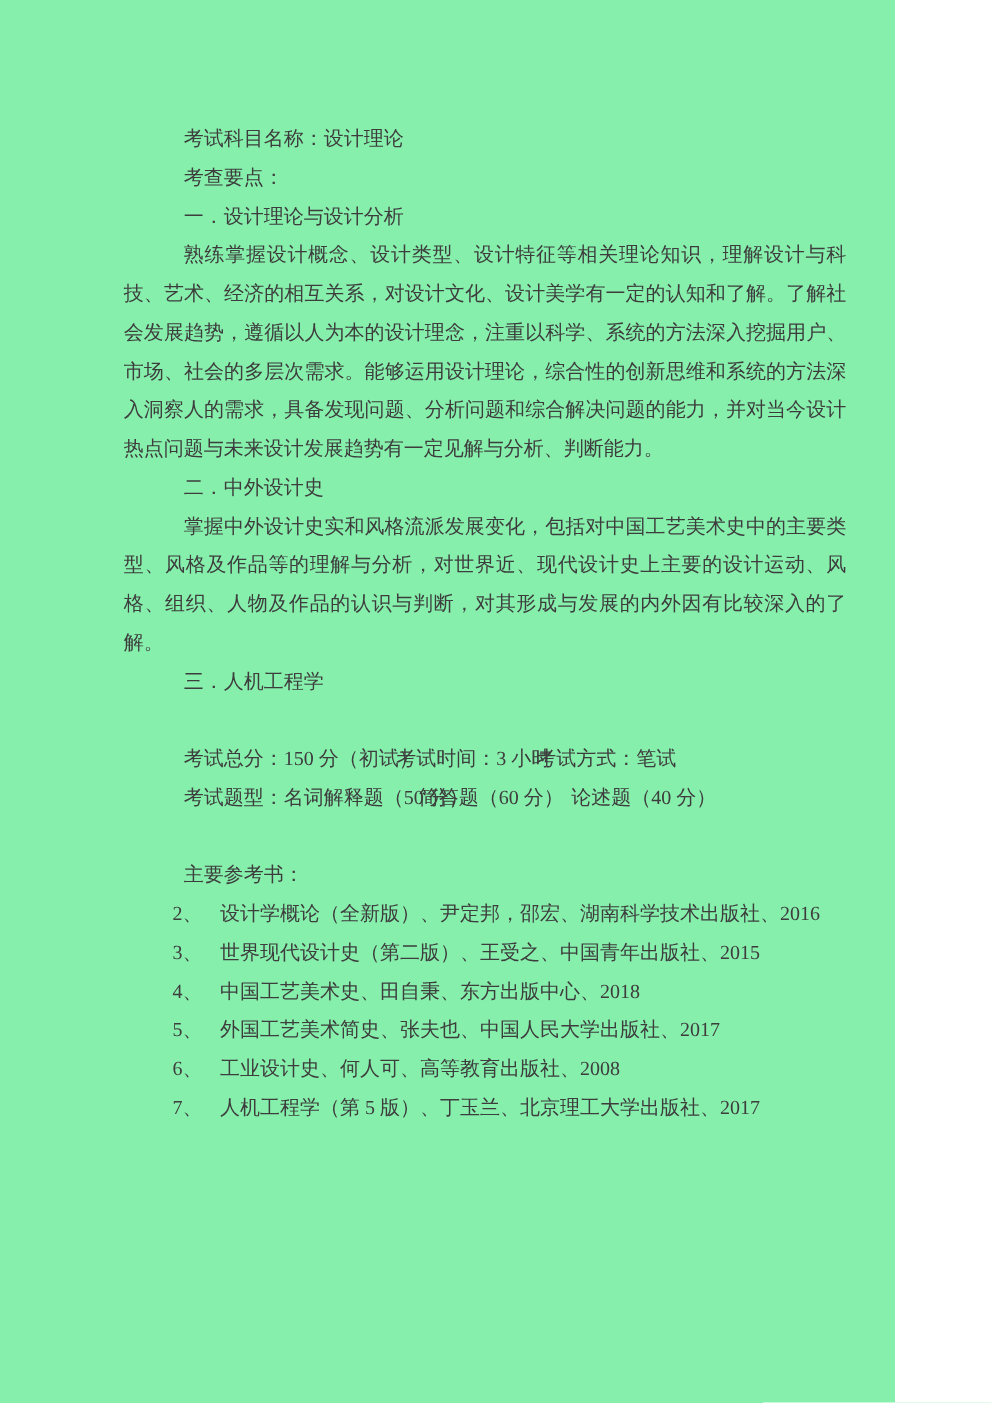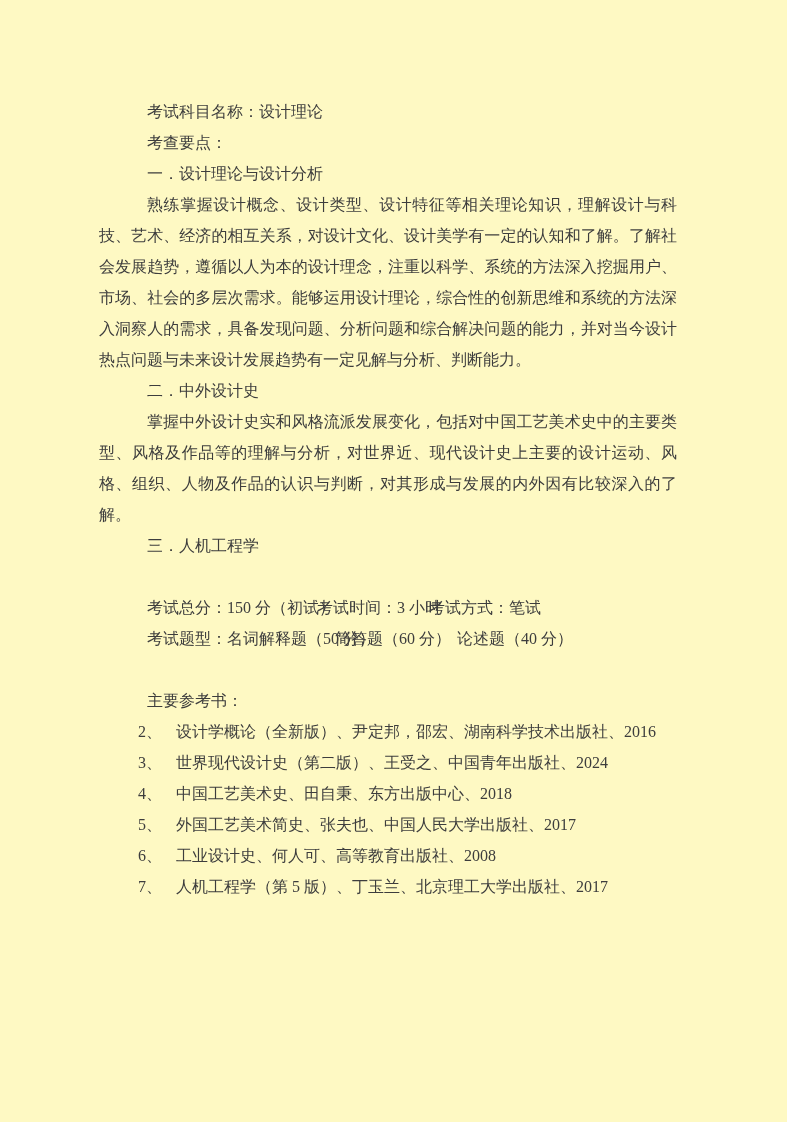--- a/index.html
+++ b/index.html
@@ -2,23 +2,23 @@
 <html><head>
 <meta charset="utf-8">
 <style>
   html, body {
     margin: 0;
     padding: 0;
     background: #ffffff;
   }
   .page {
     position: relative;
-    width: 787px;
+    width: 716px;
     height: 1122px;
-    background: #fef9c3;
+    background: #86efac;
     overflow: hidden;
   }
   .doc {
     position: absolute;
     top: 96px;
     left: 99px;
     width: 578px;
     color: #3d3d3d;
     font-family: "Liberation Serif", "DejaVu Serif", serif;
     font-size: 16px;
@@ -93,21 +93,21 @@
     </div>
 
     <div class="spacer"></div>
 
     <div class="line">主要参考书：</div>
 
     <div class="ref-row">
       <span class="ref-num">2、</span><span>设计学概论（全新版）、尹定邦，邵宏、湖南科学技术出版社、2016</span>
     </div>
     <div class="ref-row">
-      <span class="ref-num">3、</span><span>世界现代设计史（第二版）、王受之、中国青年出版社、2024</span>
+      <span class="ref-num">3、</span><span>世界现代设计史（第二版）、王受之、中国青年出版社、2015</span>
     </div>
     <div class="ref-row">
       <span class="ref-num">4、</span><span>中国工艺美术史、田自秉、东方出版中心、2018</span>
     </div>
     <div class="ref-row">
       <span class="ref-num">5、</span><span>外国工艺美术简史、张夫也、中国人民大学出版社、2017</span>
     </div>
     <div class="ref-row">
       <span class="ref-num">6、</span><span>工业设计史、何人可、高等教育出版社、2008</span>
     </div>

